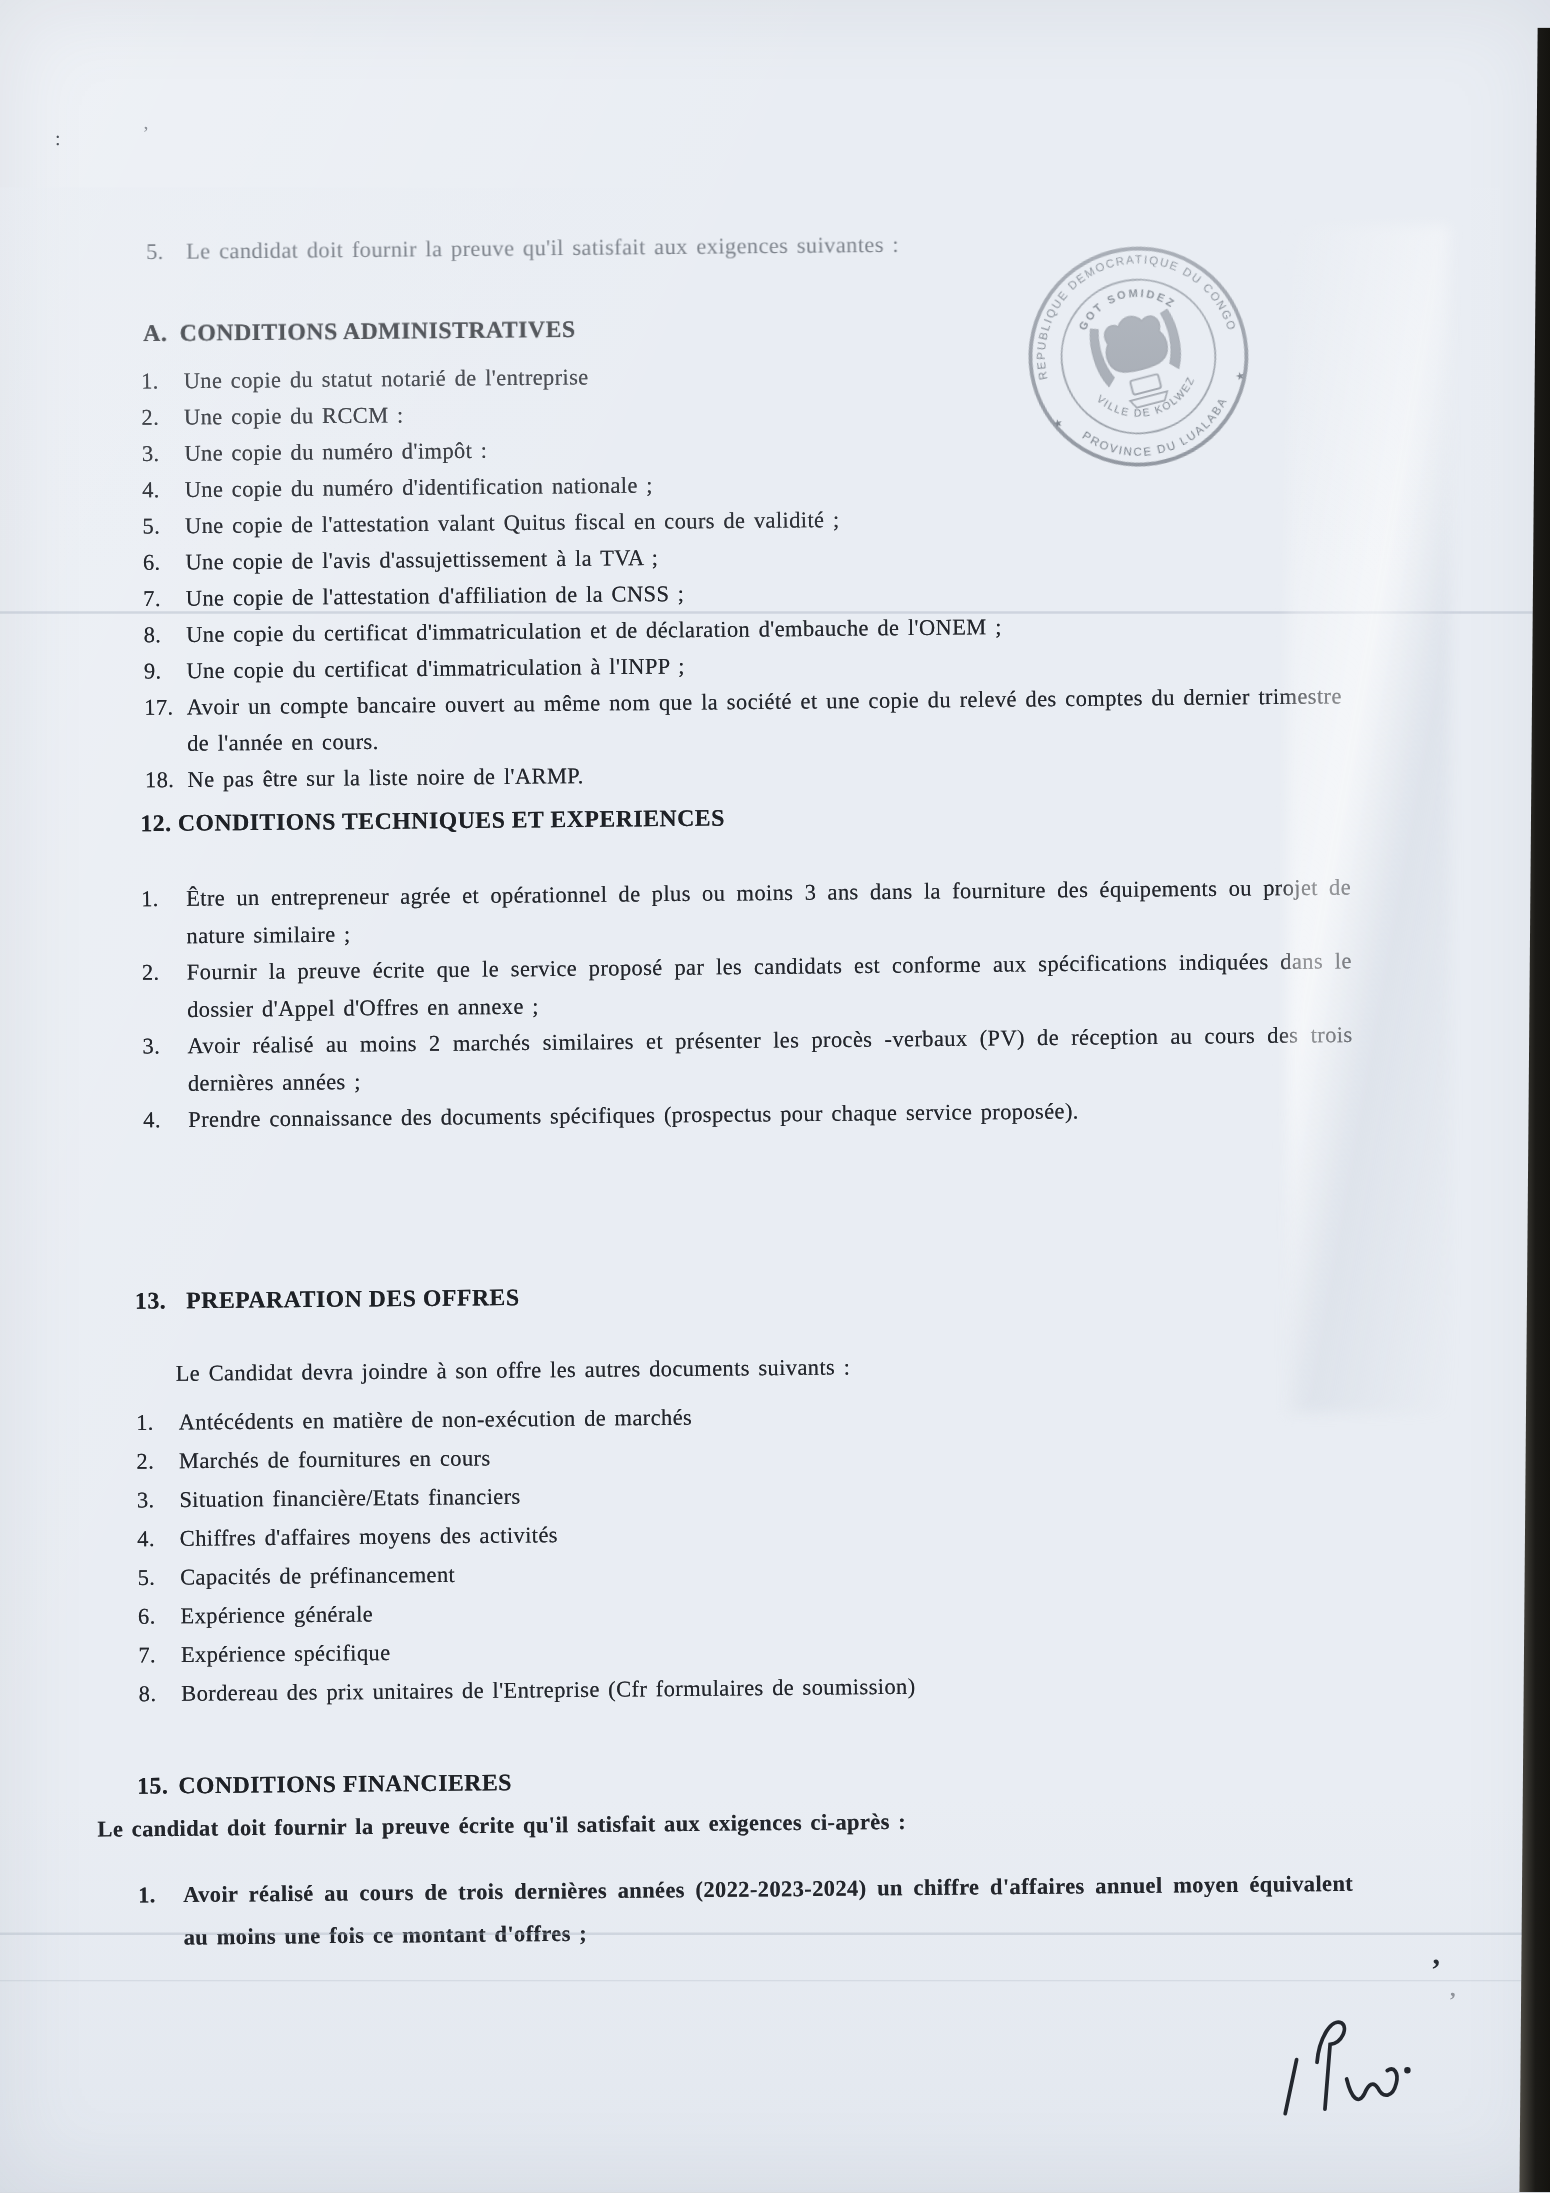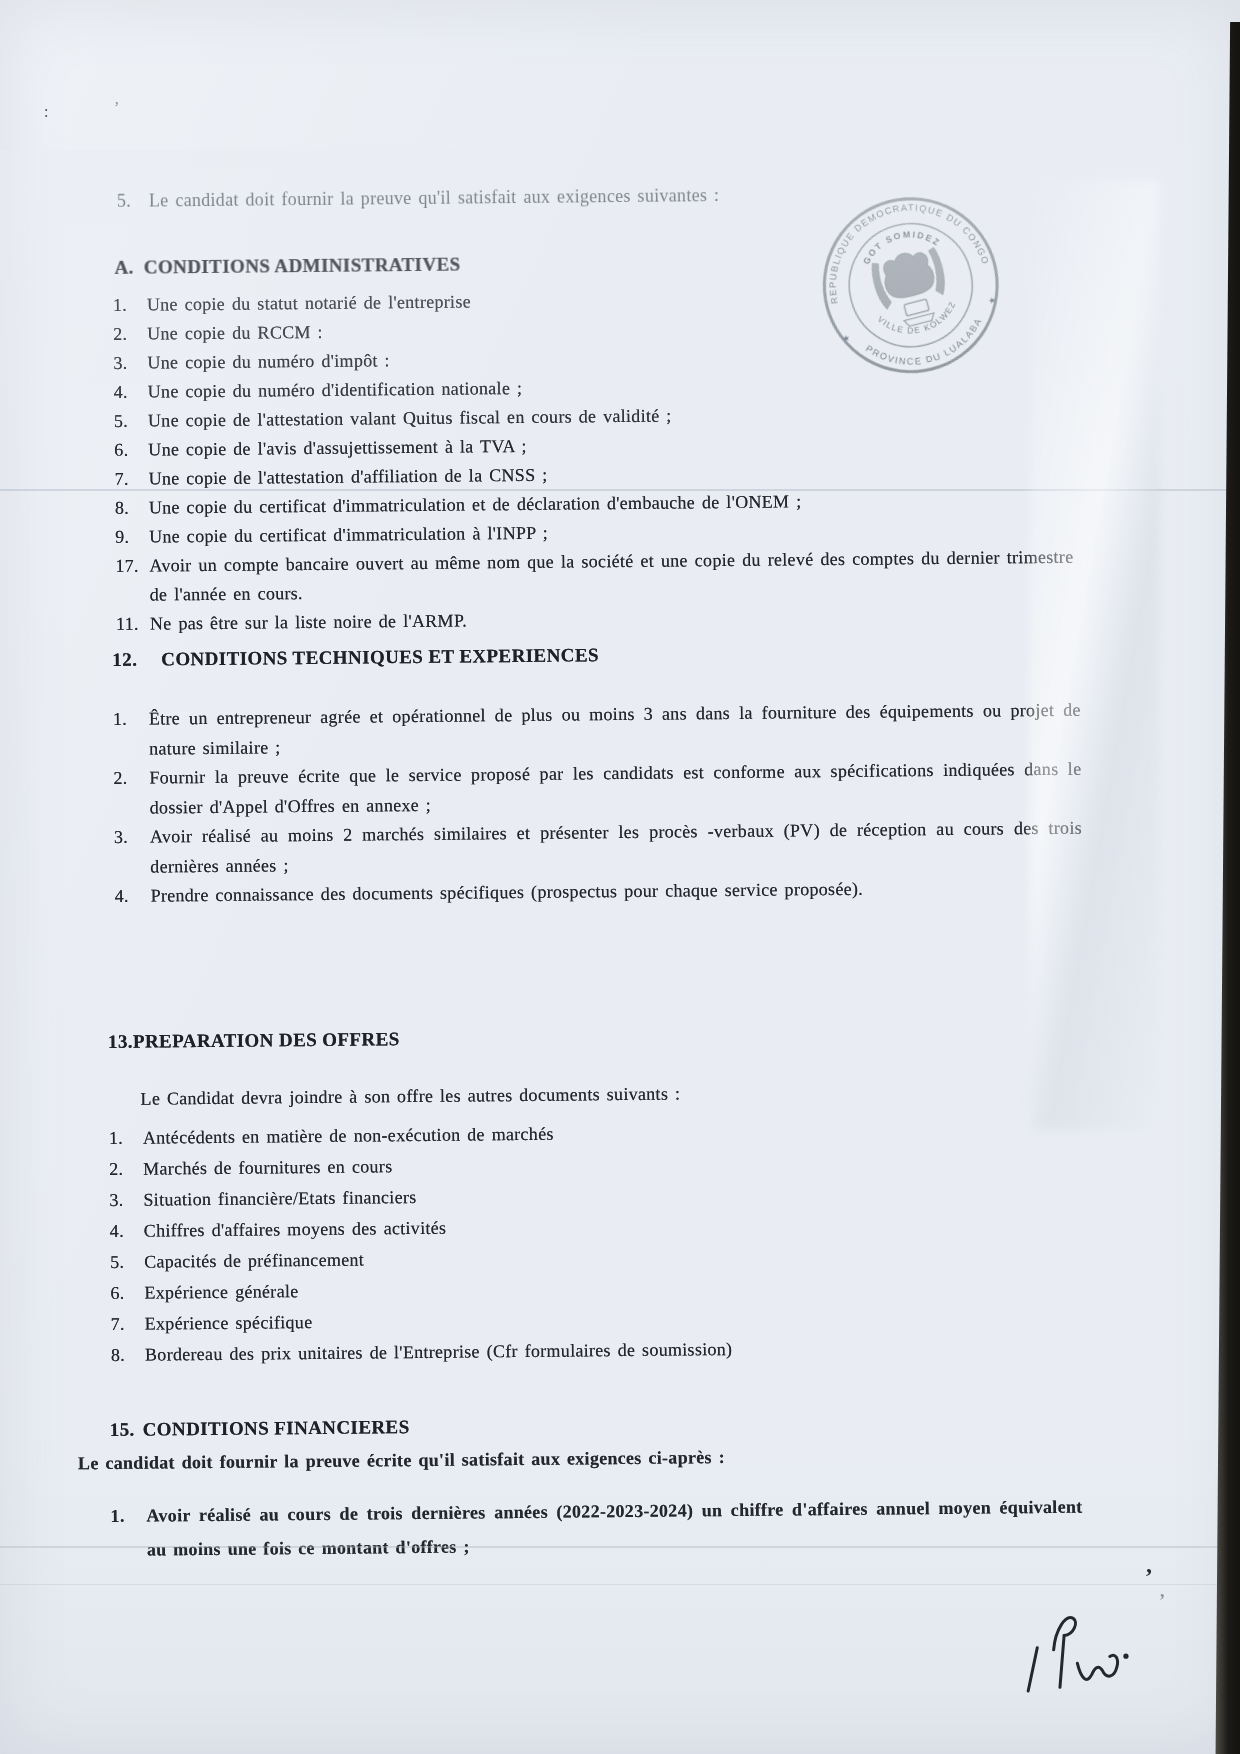--- a/index.html
+++ b/index.html
@@ -112,27 +112,27 @@
       </div>
       <div class="li" style="padding-left:34px">
         <span class="num">9.</span>
         <span>Une copie du certificat d'immatriculation à l'INPP ;</span>
       </div>
       <div class="li" style="padding-left:34px">
         <span class="num">17.</span>
         <span>Avoir un compte bancaire ouvert au même nom que la société et une copie du relevé des comptes du dernier trimestre de l'année en cours.</span>
       </div>
       <div class="li" style="padding-left:34px">
-        <span class="num">11.</span>
+        <span class="num">18.</span>
         <span>Ne pas être sur la liste noire de l'ARMP.</span>
       </div>
     </div>
 
     <div class="line-block heading" style="left:106px; top:644px;">
-      <span class="num" style="margin-right:24px">12.</span><span>CONDITIONS TECHNIQUES ET EXPERIENCES</span>
+      <span class="num" style="margin-right:5px">12.</span><span>CONDITIONS TECHNIQUES ET EXPERIENCES</span>
     </div>
 
     <div class="line-block body-text" style="left:106px; top:700px; width:968px; line-height:29.5px;">
       <div class="li" style="padding-left:36px">
         <span class="num">1.</span>
         <span>Être un entrepreneur agrée et opérationnel de plus ou moins 3 ans dans la fourniture des équipements ou projet de nature similaire ;</span>
       </div>
       <div class="li" style="padding-left:36px">
         <span class="num">2.</span>
         <span>Fournir la preuve écrite que le service proposé par les candidats est conforme aux spécifications indiquées dans le dossier d'Appel d'Offres en annexe ;</span>
@@ -141,21 +141,21 @@
         <span class="num">3.</span>
         <span>Avoir réalisé au moins 2 marchés similaires et présenter les procès -verbaux (PV) de réception au cours des trois dernières années ;</span>
       </div>
       <div class="li" style="padding-left:36px">
         <span class="num">4.</span>
         <span>Prendre connaissance des documents spécifiques (prospectus pour chaque service proposée).</span>
       </div>
     </div>
 
     <div class="line-block heading" style="left:98px; top:1026px;">
-      <span class="num" style="">13.</span><span>PREPARATION DES OFFRES</span>
+      <span class="num" style="margin-right:16px">13.</span><span>PREPARATION DES OFFRES</span>
     </div>
 
     <div class="line-block body-text" style="left:130px; top:1084px; width:800px;">Le Candidat devra joindre à son offre les autres documents suivants :</div>
 
     <div class="line-block body-text" style="left:98px; top:1118px; width:900px; line-height:31px;">
       <div class="li" style="padding-left:34px">
         <span class="num">1.</span>
         <span>Antécédents en matière de non-exécution de marchés</span>
       </div>
       <div class="li" style="padding-left:34px">

